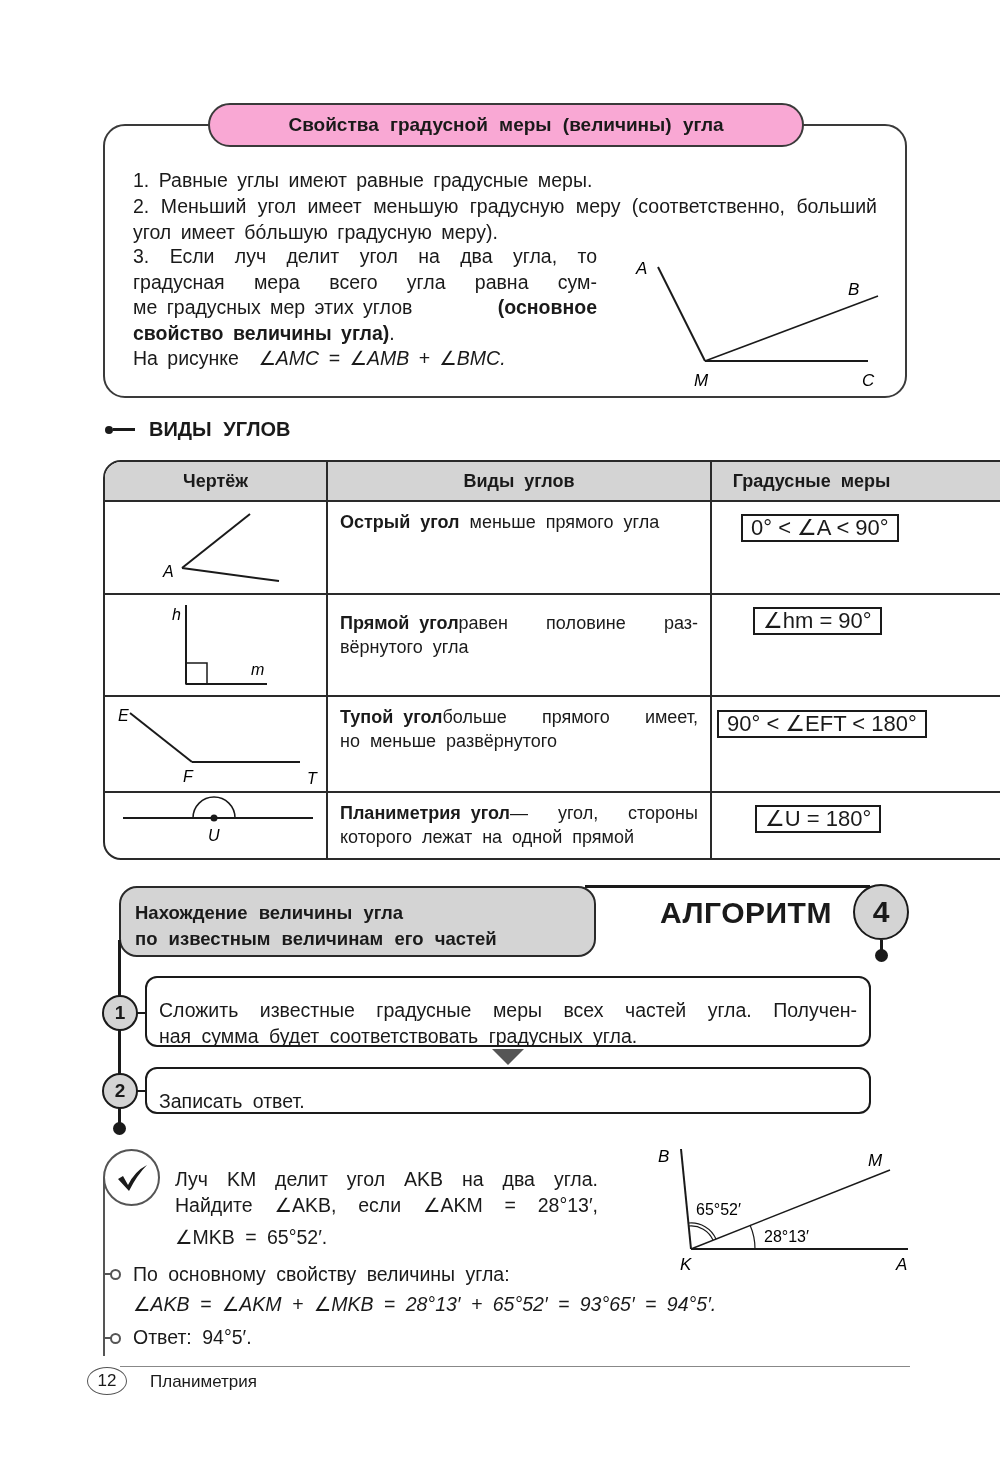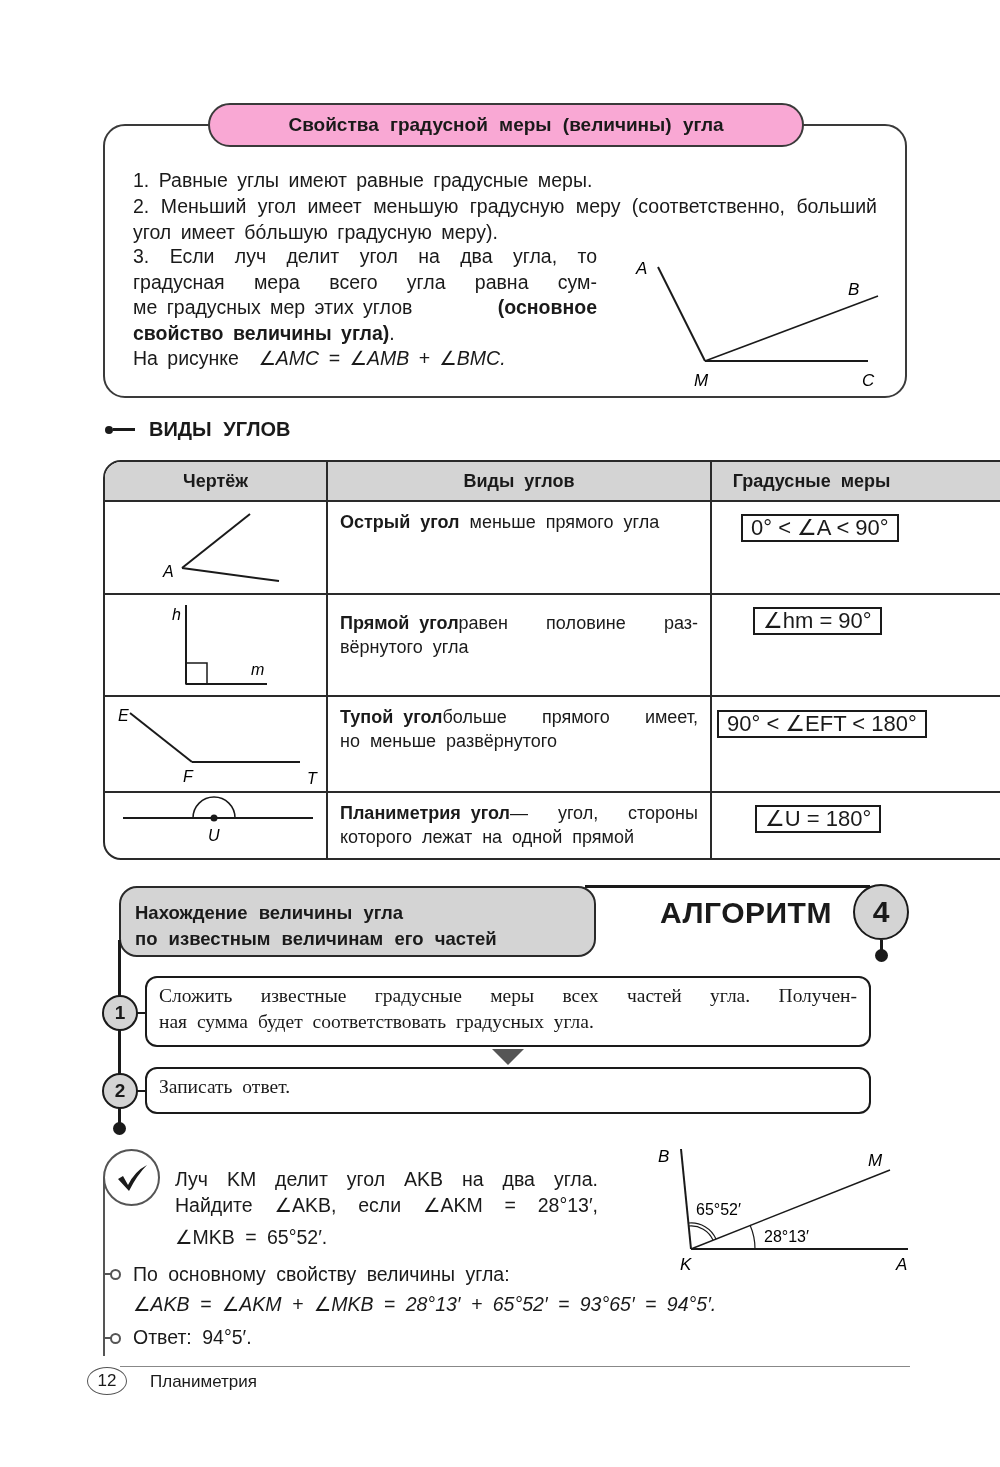--- a/index.html
+++ b/index.html
@@ -47,21 +47,21 @@
               background:#d4d4d4; box-sizing:border-box; display:flex; align-items:center; justify-content:center;
               font-weight:bold; font-size: 30px; }
   #algo-num-stem { left: 880px; top: 940px; width: 3px; height: 12px; background:#1a1a1a; }
   #algo-num-dot { left: 875px; top: 949px; width: 13px; height: 13px; border-radius:50%; background:#1a1a1a; }
   #algo-vline { left: 118px; top: 940px; width: 3px; height: 186px; background:#1a1a1a; }
   #algo-bottom-dot { left: 113px; top: 1122px; width: 13px; height: 13px; border-radius:50%; background:#1a1a1a; }
   .step-circle { position:absolute; width: 36px; height: 36px; border-radius:50%; border: 2.5px solid #1a1a1a; background:#d4d4d4;
                  box-sizing:border-box; display:flex; align-items:center; justify-content:center; font-weight:bold; font-size: 19px; }
   .step-tick { position:absolute; height: 2px; width: 10px; background:#1a1a1a; }
   .step-box { position:absolute; border: 2.5px solid #1a1a1a; border-radius: 12px; box-sizing:border-box;
-              padding: 5px 12px; font-size: 19.5px; line-height: 25.5px; word-spacing: 5px; font-family: Liberation Serif, serif; }
+              padding: 20px 12px; font-size: 19.5px; line-height: 25.5px; word-spacing: 5px; }
   #step-arrow { left: 492px; top: 1049px; width:0; height:0; border-left: 16px solid transparent; border-right: 16px solid transparent;
                 border-top: 16px solid #555; }
 
   
   #check-circle { left: 103px; top: 1149px; width: 57px; height: 57px; border-radius:50%; border: 2px solid #555; box-sizing:border-box;
                   display:flex; align-items:center; justify-content:center; background:#fff; }
   #ex-vline { left: 103px; top: 1178px; width: 2px; height: 178px; background:#555; }
   .ex-tick { position:absolute; height: 2px; width: 10px; background:#555; }
   .ex-ring { position:absolute; width: 7px; height: 7px; border-radius:50%; border: 2px solid #555; background:#fff; }
   .ex-text { font-size: 19.5px; line-height: 26px; word-spacing: 5px; }

